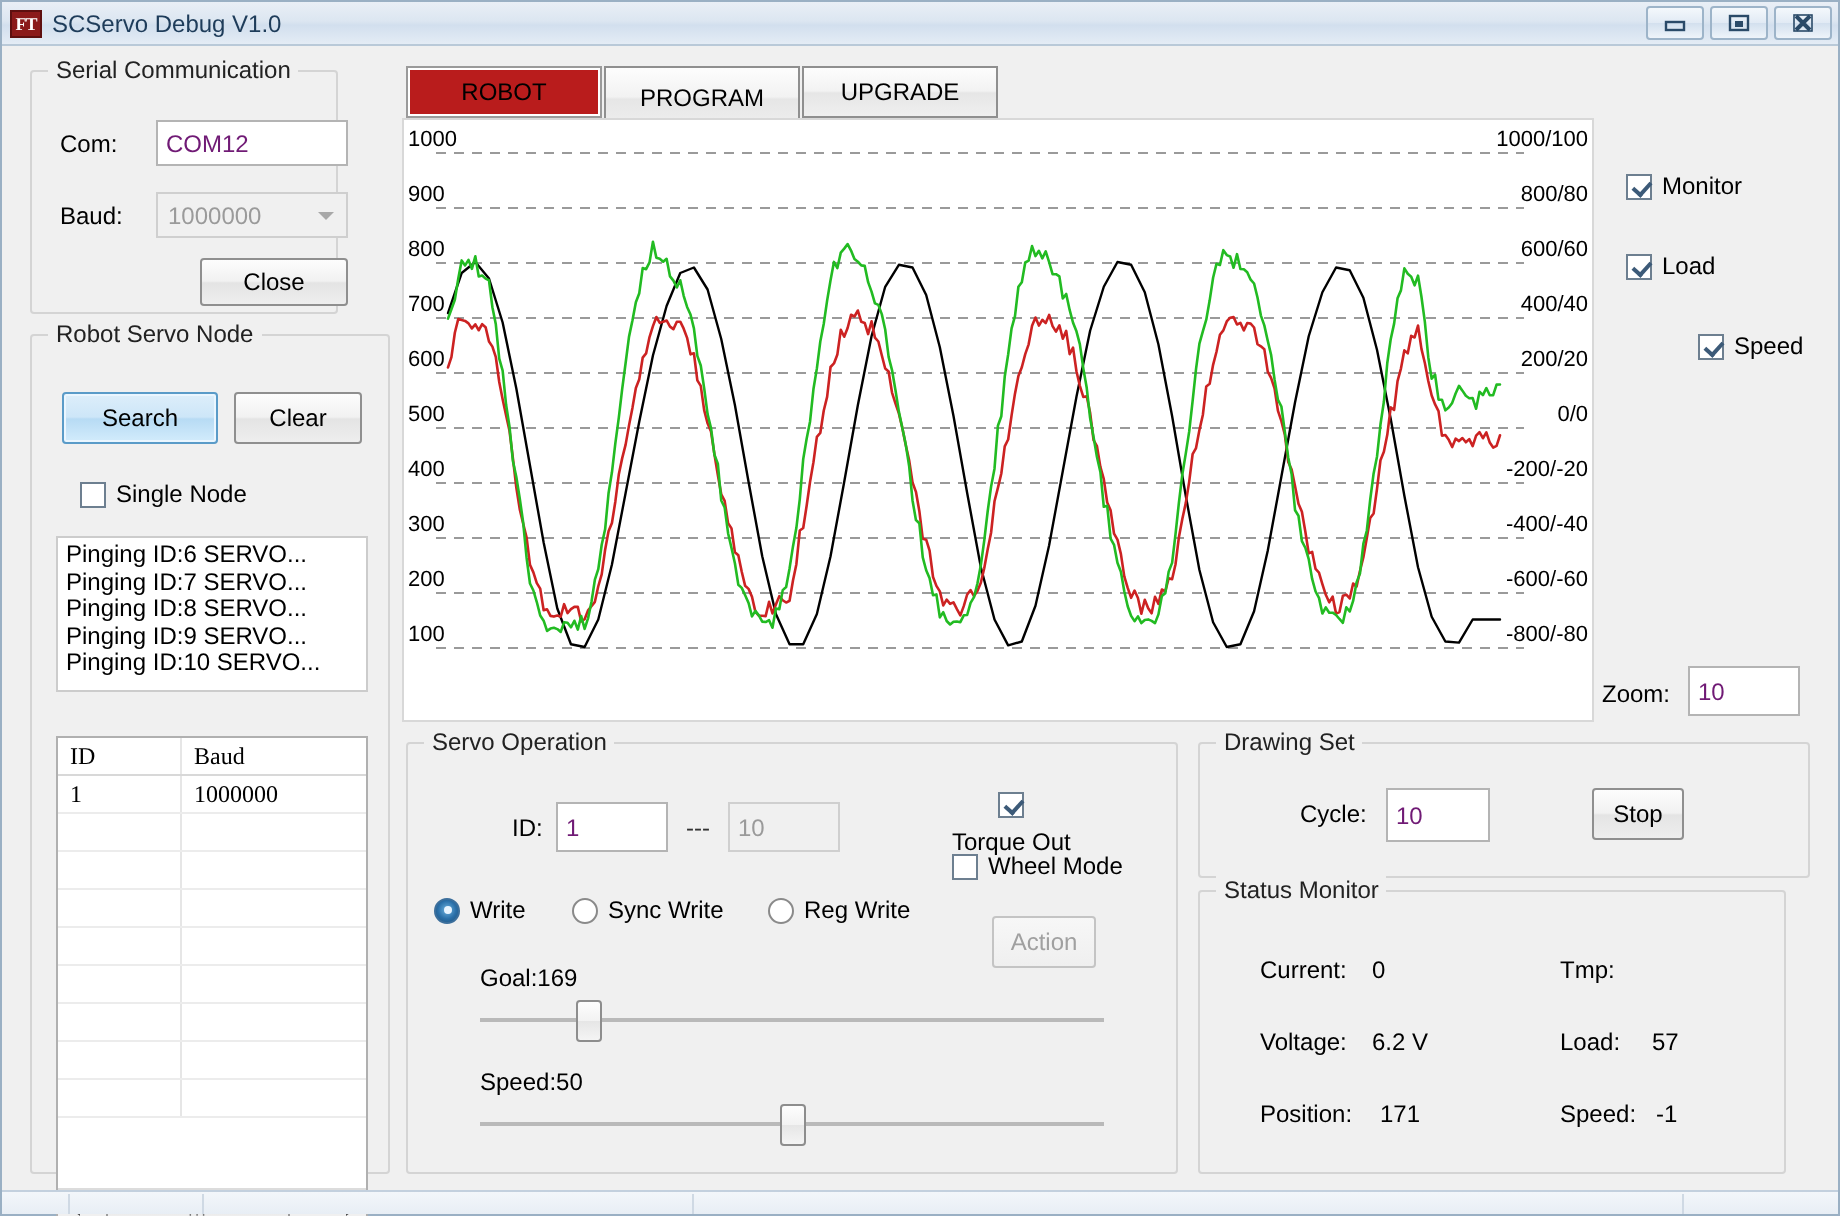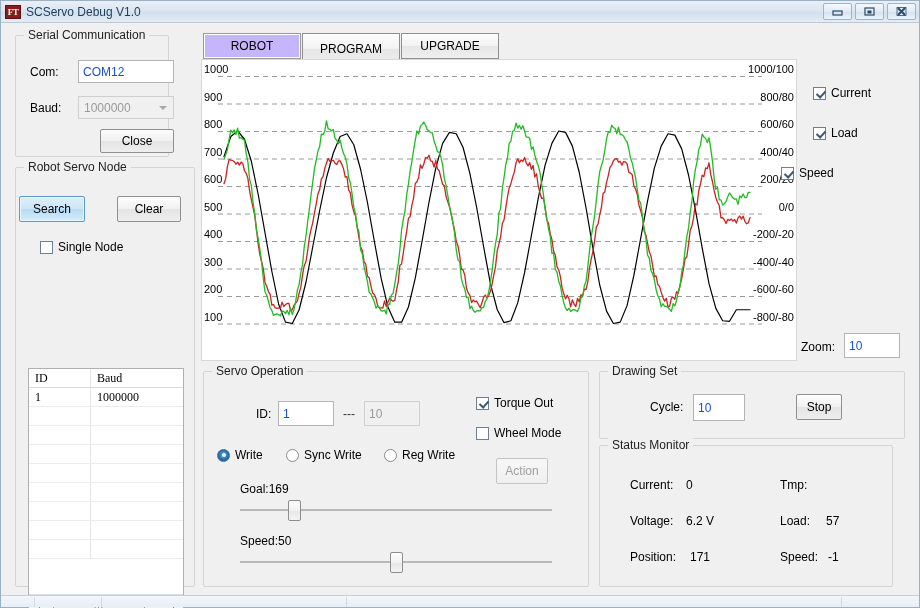--- a/index.html
+++ b/index.html
@@ -60,21 +60,21 @@
     font-size: 12px; color: #222;
     white-space: nowrap;
   }
 
   
   .lbl { position: absolute; font-size: 12px; color: #000; white-space: nowrap; }
   .textbox {
     position: absolute;
     background: #fff;
     border: 1px solid #b4b4b4;
-    font-size: 12px; color: #1d4ed8;
+    font-size: 12px; color: #701a75;
     padding: 2px 4px;
     display: flex; align-items: center;
     font-family: "Liberation Sans", sans-serif;
   }
   .textbox.disabled { background: #f0f0f0; color: #9a9a9a; border-color: #cfcfcf; }
   .combo {
     position: absolute;
     background: #f0f0f0; border: 1px solid #cfcfcf;
     font-size: 12px; color: #9a9a9a;
     display: flex; align-items: center; padding-left: 5px;
@@ -101,21 +101,21 @@
     background: linear-gradient(to bottom, #f7f7f7 0%, #efefef 100%); }
 
   .tabbtn {
     position: absolute;
     border: 1px solid #8f8f8f;
     font-size: 12px; color: #000;
     display: flex; align-items: center; justify-content: center;
     background: linear-gradient(to bottom, #fdfdfd 0%, #f2f2f2 48%, #e6e6e6 52%, #efefef 100%);
   }
   .tabbtn.active {
-    background: #c4b5fd;
+    background: #b91c1c;
     border-color: #9a9a9a;
     box-shadow: inset 0 0 0 1px #ffffff;
   }
 
   .checkrow { position: absolute; display: flex; align-items: center; gap: 5px; }
   .cbox {
     width: 13px; height: 13px; flex: none;
     background: #fff; border: 1px solid #6d7f90;
     position: relative;
   }
@@ -262,28 +262,35 @@
       <span>1000000</span>
       <span class="arrow"></span>
     </div>
 
     <div class="btn" style="left:84px; top:93px; width:74px; height:24px;">Close</div>
   </div>
 
   <div class="groupbox" style="left:14px; top:166px; width:180px; height:420px;">
     <div class="gb-title">Robot Servo Node</div>
 
-    <div class="btn primary" style="left:3px; top:28px; width:66px; height:26px;">Search</div>
+    <div class="btn primary" style="left:15px; top:28px; width:78px; height:26px;">Search</div>
     <div class="btn" style="left:101px; top:28px; width:64px; height:26px;">Clear</div>
 
     <div class="checkrow" style="left:24px; top:72px;">
       <span class="cbox"></span>
       <span class="cl">Single Node</span>
     </div>
 
+    <div id="loglist" style="left:12px; top:100px; width:156px; height:78px;">
+      <div>Pinging ID:6 SERVO...</div>
+      <div>Pinging ID:7 SERVO...</div>
+      <div>Pinging ID:8 SERVO...</div>
+      <div>Pinging ID:9 SERVO...</div>
+      <div>Pinging ID:10 SERVO...</div>
+    </div>
 
     <div id="nodetable" style="left:12px; top:200px; width:156px; height:244px;">
       <div class="thead">
         <div class="c1">ID</div>
         <div class="c2">Baud</div>
       </div>
       <div class="trow">
         <div class="c1">1</div>
         <div class="c2">1000000</div>
       </div>
@@ -385,43 +392,43 @@
       <g id="series-group">
           <path d="M22.00 96.58 L28.83 76.50 L35.66 71.00 L42.49 79.25 L49.32 101.25 L56.16 134.25 L62.99 172.75 L69.82 211.25 L76.65 244.25 L83.48 262.13 L90.31 263.50 L97.14 249.75 L103.97 222.25 L110.81 186.50 L117.64 150.75 L124.47 117.75 L131.30 93.00 L138.13 76.50 L144.96 73.75 L151.79 84.75 L158.62 109.50 L165.45 142.50 L172.29 181.00 L179.12 218.13 L185.95 247.00 L192.78 262.13 L199.61 262.13 L206.44 247.00 L213.27 218.13 L220.10 181.00 L226.94 142.50 L233.77 108.13 L240.60 83.38 L247.43 72.38 L254.26 73.75 L261.09 87.50 L267.92 113.63 L274.75 148.00 L281.58 186.50 L288.42 223.63 L295.25 249.75 L302.08 262.68 L308.91 260.75 L315.74 242.88 L322.57 212.63 L329.40 175.50 L336.23 138.38 L343.06 105.38 L349.90 83.38 L356.73 71.00 L363.56 72.38 L370.39 86.13 L377.22 112.25 L384.05 148.00 L390.88 187.88 L397.71 225.00 L404.55 251.13 L411.38 263.50 L418.21 262.13 L425.04 245.63 L431.87 215.38 L438.70 178.25 L445.53 141.13 L452.36 108.13 L459.19 86.13 L466.03 73.75 L472.86 75.13 L479.69 88.88 L486.52 115.00 L493.35 149.38 L500.18 187.88 L507.01 223.63 L513.84 248.37 L520.68 260.75 L527.51 261.30 L534.34 249.75 L541.17 249.75 L548.00 249.75" fill="none" stroke="#000000" stroke-width="1.2" stroke-linejoin="round" stroke-linecap="round"></path>
           <path d="M22.00 123.70 L23.71 118.59 L25.42 106.40 L27.12 99.54 L28.83 100.05 L30.54 100.46 L32.25 101.69 L33.95 104.21 L35.66 102.17 L37.37 105.13 L39.08 102.08 L40.79 103.58 L42.49 110.74 L44.20 113.31 L45.91 118.61 L47.62 131.00 L49.32 139.62 L51.03 147.65 L52.74 155.38 L54.45 169.05 L56.16 183.83 L57.86 194.58 L59.57 201.76 L61.28 208.64 L62.99 222.42 L64.69 226.20 L66.40 231.57 L68.11 234.31 L69.82 245.12 L71.53 244.61 L73.23 247.93 L74.94 248.29 L76.65 247.80 L78.36 248.35 L80.06 242.07 L81.77 246.52 L83.48 244.58 L85.19 243.44 L86.90 243.42 L88.60 250.73 L90.31 249.62 L92.02 245.18 L93.73 243.12 L95.44 240.92 L97.14 233.12 L98.85 227.19 L100.56 214.85 L102.27 205.66 L103.97 201.52 L105.68 190.72 L107.39 177.27 L109.10 169.06 L110.81 162.32 L112.51 152.68 L114.22 143.95 L115.93 133.97 L117.64 129.59 L119.34 118.84 L121.05 116.70 L122.76 108.52 L124.47 103.08 L126.18 98.49 L127.88 101.43 L129.59 100.89 L131.30 100.24 L133.01 103.30 L134.71 104.58 L136.42 100.90 L138.13 100.84 L139.84 104.34 L141.55 108.93 L143.25 117.18 L144.96 116.64 L146.67 130.19 L148.38 132.96 L150.08 145.04 L151.79 151.67 L153.50 155.77 L155.21 167.13 L156.92 177.49 L158.62 187.14 L160.33 190.46 L162.04 201.55 L163.75 204.19 L165.45 216.14 L167.16 217.66 L168.87 225.88 L170.58 232.91 L172.29 234.43 L173.99 238.37 L175.70 245.95 L177.41 247.80 L179.12 247.86 L180.82 248.08 L182.53 240.89 L184.24 246.69 L185.95 242.29 L187.66 238.06 L189.36 240.13 L191.07 241.27 L192.78 240.37 L194.49 230.23 L196.19 222.11 L197.90 205.25 L199.61 203.97 L201.32 192.88 L203.03 180.90 L204.73 171.07 L206.44 158.40 L208.15 156.49 L209.86 145.39 L211.56 138.45 L213.27 123.49 L214.98 121.73 L216.69 117.21 L218.40 104.88 L220.10 108.38 L221.81 104.02 L223.52 97.36 L225.23 98.24 L226.94 95.25 L228.64 100.91 L230.35 101.49 L232.06 107.03 L233.77 100.64 L235.47 108.81 L237.18 110.75 L238.89 117.63 L240.60 124.26 L242.31 125.71 L244.01 136.28 L245.72 141.65 L247.43 146.71 L249.14 153.91 L250.84 162.37 L252.55 169.98 L254.26 181.23 L255.97 185.92 L257.68 195.59 L259.38 209.33 L261.09 209.82 L262.80 215.32 L264.51 228.49 L266.21 232.95 L267.92 235.66 L269.63 242.71 L271.34 239.84 L273.05 241.91 L274.75 241.20 L276.46 244.55 L278.17 247.70 L279.88 243.07 L281.58 237.25 L283.29 235.04 L285.00 238.03 L286.71 235.54 L288.42 231.37 L290.12 224.16 L291.83 214.80 L293.54 206.38 L295.25 190.64 L296.95 183.93 L298.66 176.75 L300.37 163.20 L302.08 159.76 L303.79 147.68 L305.49 136.82 L307.20 127.99 L308.91 123.62 L310.62 117.10 L312.32 112.15 L314.03 102.86 L315.74 98.76 L317.45 102.78 L319.16 99.90 L320.86 101.56 L322.57 97.48 L324.28 103.03 L325.99 105.83 L327.69 102.64 L329.40 109.37 L331.11 105.43 L332.82 117.06 L334.53 113.79 L336.23 125.61 L337.94 132.93 L339.65 138.49 L341.36 138.07 L343.06 146.35 L344.77 160.01 L346.48 163.09 L348.19 173.43 L349.90 179.56 L351.60 191.28 L353.31 195.18 L355.02 206.85 L356.73 209.84 L358.44 216.92 L360.14 228.17 L361.85 233.97 L363.56 238.90 L365.27 235.28 L366.97 238.97 L368.68 246.81 L370.39 239.88 L372.10 244.14 L373.81 246.65 L375.51 238.40 L377.22 241.93 L378.93 234.76 L380.64 235.67 L382.34 229.07 L384.05 229.61 L385.76 222.12 L387.47 208.45 L389.18 199.37 L390.88 191.57 L392.59 180.93 L394.30 167.12 L396.01 164.02 L397.71 155.00 L399.42 147.50 L401.13 133.23 L402.84 131.90 L404.55 122.40 L406.25 115.87 L407.96 107.38 L409.67 105.19 L411.38 100.73 L413.08 98.85 L414.79 98.56 L416.50 102.26 L418.21 101.43 L419.92 105.18 L421.62 101.52 L423.33 101.82 L425.04 103.75 L426.75 112.12 L428.45 113.17 L430.16 114.58 L431.87 125.79 L433.58 129.09 L435.29 134.29 L436.99 145.47 L438.70 150.54 L440.41 157.28 L442.12 170.96 L443.82 174.73 L445.53 183.08 L447.24 191.82 L448.95 195.88 L450.66 205.73 L452.36 216.69 L454.07 215.91 L455.78 224.48 L457.49 226.32 L459.19 232.06 L460.90 237.40 L462.61 241.14 L464.32 238.28 L466.03 246.81 L467.73 246.04 L469.44 237.84 L471.15 237.34 L472.86 239.21 L474.56 231.77 L476.27 233.35 L477.98 225.47 L479.69 218.58 L481.40 209.05 L483.10 198.98 L484.81 196.78 L486.52 184.32 L488.23 170.14 L489.94 165.89 L491.64 157.42 L493.35 143.71 L495.06 144.97 L496.77 130.53 L498.47 124.28 L500.18 115.18 L501.89 116.67 L503.60 107.91 L505.31 108.73 L507.01 102.76 L508.72 114.44 L510.43 121.50 L512.14 130.46 L513.84 137.77 L515.55 142.21 L517.26 145.57 L518.97 157.80 L520.68 157.51 L522.38 159.93 L524.09 163.53 L525.80 159.33 L527.51 160.54 L529.21 159.02 L530.92 161.13 L532.63 159.54 L534.34 163.08 L536.05 157.83 L537.75 156.04 L539.46 159.12 L541.17 156.18 L542.88 161.27 L544.58 163.78 L546.29 162.90 L548.00 157.62" fill="none" stroke="#cc2222" stroke-width="1.3" stroke-linejoin="round" stroke-linecap="round"></path>
           <path d="M22.00 99.31 L23.71 94.65 L25.42 89.90 L27.12 79.38 L28.83 70.22 L30.54 72.71 L32.25 69.92 L33.95 74.44 L35.66 68.15 L37.37 78.22 L39.08 77.73 L40.79 79.32 L42.49 80.13 L44.20 93.62 L45.91 102.17 L47.62 119.34 L49.32 125.33 L51.03 142.27 L52.74 153.25 L54.45 170.50 L56.16 178.49 L57.86 189.15 L59.57 201.10 L61.28 218.75 L62.99 231.76 L64.69 235.25 L66.40 241.02 L68.11 247.74 L69.82 250.34 L71.53 255.46 L73.23 254.30 L74.94 253.88 L76.65 254.55 L78.36 255.94 L80.06 251.15 L81.77 251.37 L83.48 253.64 L85.19 250.38 L86.90 254.78 L88.60 248.05 L90.31 254.47 L92.02 249.18 L93.73 241.03 L95.44 229.86 L97.14 224.61 L98.85 212.35 L100.56 204.65 L102.27 186.63 L103.97 176.16 L105.68 161.52 L107.39 148.97 L109.10 134.46 L110.81 121.49 L112.51 108.31 L114.22 100.25 L115.93 91.15 L117.64 86.59 L119.34 74.05 L121.05 74.59 L122.76 71.17 L124.47 60.89 L126.18 68.85 L127.88 69.39 L129.59 70.86 L131.30 69.39 L133.01 78.19 L134.71 80.33 L136.42 83.74 L138.13 80.13 L139.84 87.90 L141.55 93.47 L143.25 97.23 L144.96 104.20 L146.67 117.93 L148.38 122.73 L150.08 134.07 L151.79 147.09 L153.50 153.97 L155.21 167.37 L156.92 171.81 L158.62 190.24 L160.33 193.74 L162.04 206.59 L163.75 213.96 L165.45 221.60 L167.16 232.35 L168.87 233.93 L170.58 237.63 L172.29 241.50 L173.99 248.21 L175.70 245.43 L177.41 247.68 L179.12 250.82 L180.82 251.02 L182.53 250.09 L184.24 253.88 L185.95 244.21 L187.66 244.62 L189.36 235.07 L191.07 233.52 L192.78 224.20 L194.49 213.20 L196.19 203.91 L197.90 189.55 L199.61 169.55 L201.32 159.37 L203.03 150.73 L204.73 134.54 L206.44 124.19 L208.15 110.75 L209.86 101.99 L211.56 90.34 L213.27 80.12 L214.98 70.96 L216.69 74.02 L218.40 66.29 L220.10 64.32 L221.81 62.05 L223.52 65.28 L225.23 69.53 L226.94 70.87 L228.64 72.68 L230.35 72.93 L232.06 81.08 L233.77 85.79 L235.47 91.70 L237.18 92.46 L238.89 97.05 L240.60 104.76 L242.31 118.45 L244.01 125.04 L245.72 135.00 L247.43 145.81 L249.14 153.83 L250.84 162.06 L252.55 172.87 L254.26 190.22 L255.97 200.00 L257.68 201.64 L259.38 218.69 L261.09 225.13 L262.80 229.09 L264.51 237.65 L266.21 237.21 L267.92 248.70 L269.63 246.12 L271.34 250.51 L273.05 252.25 L274.75 250.86 L276.46 250.73 L278.17 251.08 L279.88 247.66 L281.58 247.51 L283.29 241.47 L285.00 238.57 L286.71 231.72 L288.42 222.53 L290.12 210.30 L291.83 195.74 L293.54 183.31 L295.25 174.34 L296.95 152.89 L298.66 148.11 L300.37 128.27 L302.08 117.26 L303.79 104.22 L305.49 98.04 L307.20 83.38 L308.91 81.11 L310.62 71.24 L312.32 70.33 L314.03 63.05 L315.74 68.07 L317.45 65.41 L319.16 69.19 L320.86 65.71 L322.57 71.05 L324.28 77.06 L325.99 77.09 L327.69 78.21 L329.40 89.27 L331.11 86.99 L332.82 94.96 L334.53 101.36 L336.23 105.67 L337.94 112.21 L339.65 124.18 L341.36 133.92 L343.06 149.00 L344.77 158.44 L346.48 168.51 L348.19 175.98 L349.90 193.38 L351.60 192.86 L353.31 209.27 L355.02 212.40 L356.73 221.40 L358.44 225.90 L360.14 235.66 L361.85 243.10 L363.56 247.95 L365.27 250.58 L366.97 248.21 L368.68 251.52 L370.39 249.97 L372.10 249.71 L373.81 250.43 L375.51 251.57 L377.22 247.19 L378.93 238.05 L380.64 236.59 L382.34 225.80 L384.05 221.44 L385.76 207.06 L387.47 191.14 L389.18 177.09 L390.88 166.80 L392.59 155.83 L394.30 140.52 L396.01 124.53 L397.71 111.80 L399.42 105.69 L401.13 99.85 L402.84 90.17 L404.55 78.89 L406.25 71.86 L407.96 72.51 L409.67 65.08 L411.38 67.55 L413.08 68.23 L414.79 73.88 L416.50 67.07 L418.21 74.48 L419.92 74.66 L421.62 76.12 L423.33 79.84 L425.04 81.75 L426.75 88.75 L428.45 97.78 L430.16 102.70 L431.87 110.38 L433.58 117.58 L435.29 129.82 L436.99 139.97 L438.70 143.25 L440.41 155.85 L442.12 168.83 L443.82 177.10 L445.53 195.14 L447.24 197.87 L448.95 210.53 L450.66 213.87 L452.36 219.56 L454.07 229.46 L455.78 235.75 L457.49 238.93 L459.19 246.76 L460.90 243.73 L462.61 246.34 L464.32 246.35 L466.03 247.49 L467.73 249.49 L469.44 251.40 L471.15 243.64 L472.86 245.74 L474.56 240.47 L476.27 231.20 L477.98 226.81 L479.69 211.78 L481.40 205.36 L483.10 189.87 L484.81 176.71 L486.52 168.23 L488.23 152.28 L489.94 140.90 L491.64 121.50 L493.35 109.60 L495.06 101.81 L496.77 89.17 L498.47 85.19 L500.18 74.17 L501.89 76.89 L503.60 78.37 L505.31 82.64 L507.01 77.81 L508.72 88.36 L510.43 100.92 L512.14 118.62 L513.84 129.35 L515.55 127.36 L517.26 139.83 L518.97 139.84 L520.68 145.17 L522.38 143.76 L524.09 141.46 L525.80 136.75 L527.51 132.94 L529.21 135.32 L530.92 137.89 L532.63 139.12 L534.34 139.02 L536.05 144.39 L537.75 135.85 L539.46 137.57 L541.17 134.03 L542.88 137.66 L544.58 137.60 L546.29 132.31 L548.00 132.28" fill="none" stroke="#22bb22" stroke-width="1.3" stroke-linejoin="round" stroke-linecap="round"></path>
         </g>
     </svg>
   </div>
 
   <div class="checkrow" style="left:812px; top:85px;">
     <span class="cbox checked"></span>
-    <span class="cl">Current</span>
+    <span class="cl">Monitor</span>
   </div>
   <div class="checkrow" style="left:812px; top:125px;">
     <span class="cbox checked"></span>
     <span class="cl">Load</span>
   </div>
-  <div class="checkrow" style="left:780px; top:165px;">
+  <div class="checkrow" style="left:848px; top:165px;">
     <span class="cbox checked"></span>
     <span class="cl">Speed</span>
   </div>
 
   <div class="lbl" style="left:800px; top:339px;">Zoom:</div>
   <div class="textbox" style="left:843px; top:332px; width:56px; height:25px;">10</div>
 
   <div class="groupbox" style="left:202px; top:370px; width:386px; height:216px;">
     <div class="gb-title">Servo Operation</div>
 
     <div class="lbl" style="left:52px; top:35px;">ID:</div>
     <div class="textbox" style="left:74px; top:29px; width:56px; height:25px;">1</div>
     <div class="lbl" style="left:139px; top:35px; color:#333;">---</div>
     <div class="textbox disabled" style="left:160px; top:29px; width:56px; height:25px;">10</div>
 
-    <div class="checkrow" style="left:272px; top:24px;">
+    <div class="checkrow" style="left:272px; top:24px;flex-direction:column;">
       <span class="cbox checked"></span>
       <span class="cl">Torque Out</span>
     </div>
     <div class="checkrow" style="left:272px; top:54px;">
       <span class="cbox"></span>
       <span class="cl">Wheel Mode</span>
     </div>
 
     <div class="radiorow" style="left:13px; top:76px;">
       <span class="radio selected"></span>

